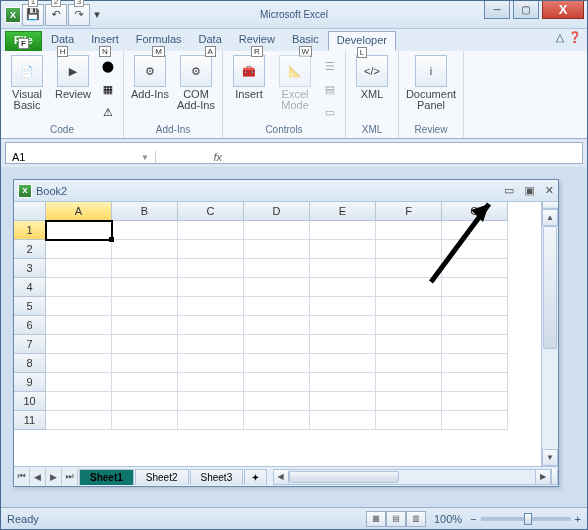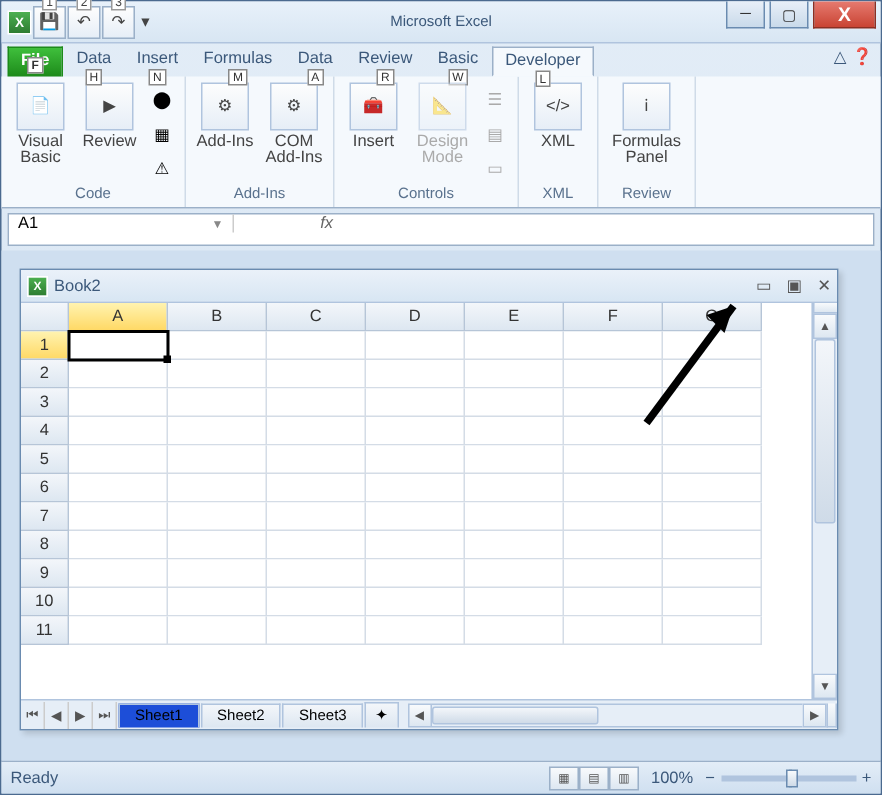--- a/index.html
+++ b/index.html
@@ -20,21 +20,21 @@
 .tab.active{background:#f5f9fd;border:1px solid #9bb0c8;border-bottom:1px solid #f5f9fd}
 .keytip{font-size:8px;border:1px solid #888;background:#fff;padding:0 2px;margin-top:1px;color:#333}
 .keytip.file{position:absolute;bottom:2px;color:#333}
 .ribbon{height:88px;background:#f5f9fd;border-bottom:1px solid #9bb0c8;display:flex}
 .group{display:flex;flex-direction:column;align-items:center;border-right:1px solid #cfdbe8;padding:2px 4px}
 .grouplabel{font-size:10px;color:#5a728e;margin-top:auto;padding-bottom:1px}
 .grouprow{display:flex;gap:2px;flex:1;align-items:flex-start}
 .bigbtn{width:44px;display:flex;flex-direction:column;align-items:center;gap:2px;padding-top:2px;text-align:center;color:#444;font-size:10px;line-height:11px}
 .bigicon{width:32px;height:32px;border:1px solid #b0c4de;background:linear-gradient(#fdfdfd,#e6eef7);display:flex;align-items:center;justify-content:center}
 .smallbtn{width:22px;height:22px;border:1px solid transparent;display:flex;align-items:center;justify-content:center}
-.namebox{height:22px;background:#fff;border:1px solid #9bb0c8;margin:3px 4px;display:flex;align-items:flex-start}
+.namebox{height:22px;background:#fff;border:1px solid #9bb0c8;margin:3px 4px;display:flex;align-items:flex-end}
 .nb-left{width:150px;border-right:1px solid #ccc;padding:0 6px;text-align:center;display:flex;align-items:center;justify-content:space-between}
 .nb-fx{width:70px;display:flex;align-items:center;justify-content:flex-end;padding-right:4px;font-style:italic;color:#666}
 .formula{flex:1;padding:0 4px}
 .workspace{flex:1;background:#cfdff0;padding:8px;position:relative}
 .bookwin{position:absolute;left:12px;top:12px;width:546px;height:308px;background:#f5f9fd;border:1px solid #6a8bb0;box-shadow:2px 2px 4px rgba(0,0,0,.15);display:flex;flex-direction:column}
 .booktitle{height:22px;background:linear-gradient(#eaf1f9,#d8e6f3);display:flex;align-items:center;padding:0 4px;justify-content:space-between;border-bottom:1px solid #b0c4de}
 .booktitle .left{display:flex;align-items:center;gap:4px;color:#3b587a}
 .bookctrls{display:flex;gap:10px;color:#555;font-size:12px}
 .bookctrls span{cursor:pointer}
 .sheet{flex:1;display:flex;overflow:hidden;background:#fff}
@@ -46,21 +46,21 @@
 .cell{border-right:1px solid #d4dce6;border-bottom:1px solid #d4dce6;background:#fff}
 .cell.active{outline:2px solid #000;outline-offset:-1px;position:relative}
 .cell.active::after{content:"";position:absolute;right:-3px;bottom:-3px;width:5px;height:5px;background:#000}
 .vscroll{width:17px;background:#e6eef7;border-left:1px solid #b0c4de;display:flex;flex-direction:column}
 .sbbtn{height:17px;background:linear-gradient(#f8fafc,#dde7f1);border:1px solid #b0c4de;display:flex;align-items:center;justify-content:center;font-size:8px;color:#555}
 .sbtrack{flex:1;background:#e6eef7;position:relative}
 .sbthumb{position:absolute;left:1px;right:1px;top:0;height:55%;background:linear-gradient(#f3f6fa,#cfdbe8);border:1px solid #b0c4de;border-radius:2px}
 .sheettabs{height:20px;display:flex;align-items:center;background:#e6eef7;border-top:1px solid #b0c4de}
 .navbtn{width:16px;height:18px;display:flex;align-items:center;justify-content:center;font-size:9px;color:#555;border-right:1px solid #ccc}
 .st{padding:2px 10px;background:linear-gradient(#f3f6fa,#dde7f1);border:1px solid #b0c4de;border-bottom:none;font-size:10px;margin-left:1px}
-.st.active{background:#1d4ed8;font-weight:normal}
+.st.active{background:#0f766e;font-weight:bold}
 .hscroll{flex:1;display:flex;align-items:center;margin-left:6px}
 .hsbtn{width:16px;height:16px;background:linear-gradient(#f8fafc,#dde7f1);border:1px solid #b0c4de;display:flex;align-items:center;justify-content:center;font-size:8px;color:#555}
 .hstrack{flex:1;height:16px;background:#e6eef7;border-top:1px solid #b0c4de;border-bottom:1px solid #b0c4de;position:relative}
 .hsthumb{position:absolute;left:0;top:1px;bottom:1px;width:45%;background:linear-gradient(#f3f6fa,#cfdbe8);border:1px solid #b0c4de;border-radius:2px}
 .status{height:22px;background:linear-gradient(#e3edf7,#cfdff0);border-top:1px solid #9bb0c8;display:flex;align-items:center;justify-content:space-between;padding:0 6px;color:#3b587a;font-size:11px}
 .status .right{display:flex;align-items:center;gap:8px}
 .zoom{display:flex;align-items:center;gap:4px}
 .zslide{width:90px;height:4px;background:#b0c4de;position:relative}
 .zslide::before{content:"";position:absolute;left:50%;top:-4px;width:2px;height:12px;background:#93abc6}
 .zthumb{position:absolute;left:48%;top:-4px;width:8px;height:12px;background:linear-gradient(#f8fafc,#cfdbe8);border:1px solid #6a8bb0}
@@ -167,21 +167,21 @@
       <div class="grouplabel">Add-Ins</div>
     </div>
     <div class="group">
       <div class="grouprow">
         <div class="bigbtn">
             <div class="bigicon">🧰</div>
             <span>Insert</span>
           </div>
         <div class="bigbtn disabled">
             <div class="bigicon">📐</div>
-            <span>Design Mode</span>
+            <span>Excel Mode</span>
           </div>
         <div style="display:flex;flex-direction:column;gap:1px;padding-top:2px">
           <div class="smallbtn disabled">☰</div>
           <div class="smallbtn disabled">▤</div>
           <div class="smallbtn disabled">▭</div>
         </div>
       </div>
       <div class="grouplabel">Controls</div>
     </div>
     <div class="group">
@@ -190,21 +190,21 @@
             <div class="bigicon">&lt;/&gt;</div>
             <span>XML</span>
           </div>
       </div>
       <div class="grouplabel">XML</div>
     </div>
     <div class="group">
       <div class="grouprow">
         <div class="bigbtn" style="width:56px">
             <div class="bigicon">ℹ</div>
-            <span>Formulas Panel</span>
+            <span>Document Panel</span>
           </div>
       </div>
       <div class="grouplabel">Review</div>
     </div>
   </div>
 
   <div class="namebox">
     <div class="nb-left">
         <span>A1</span>
         <span style="color:#888;font-size:8px">▼</span>

